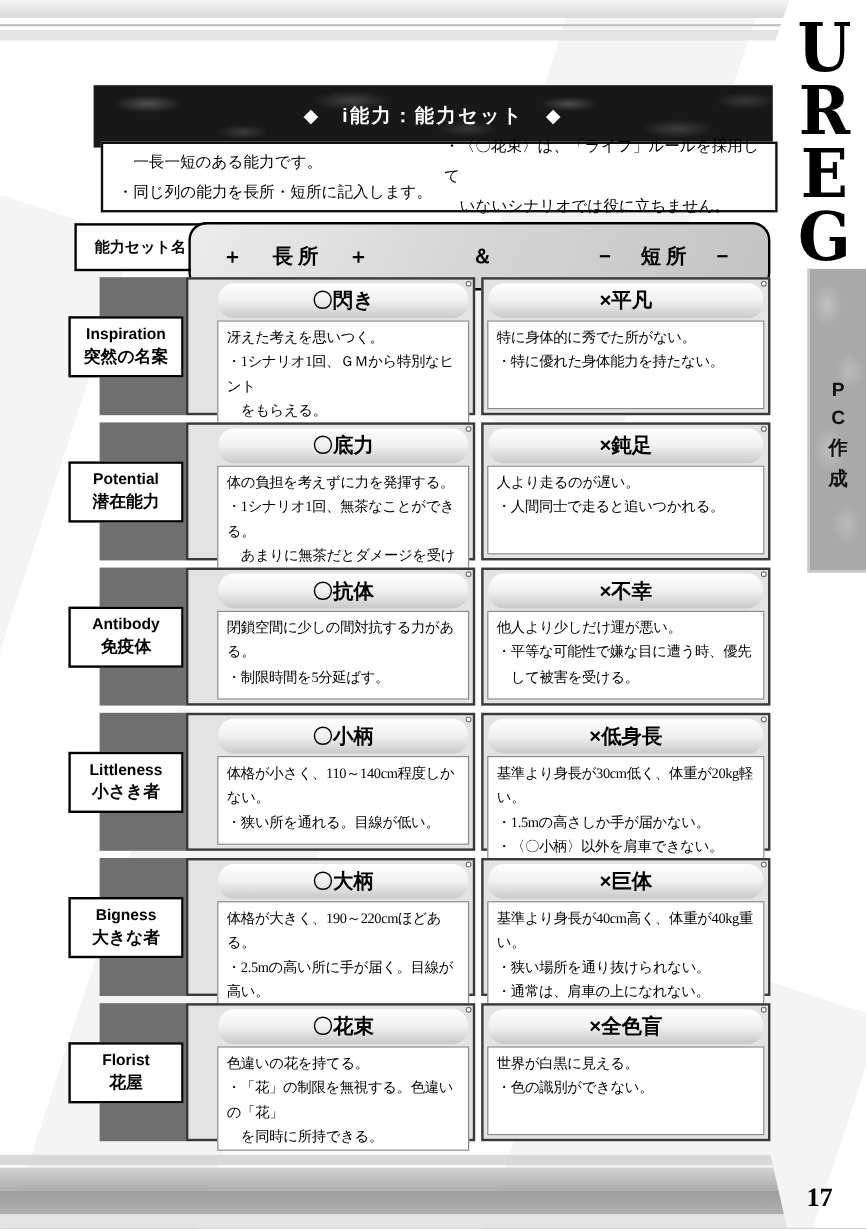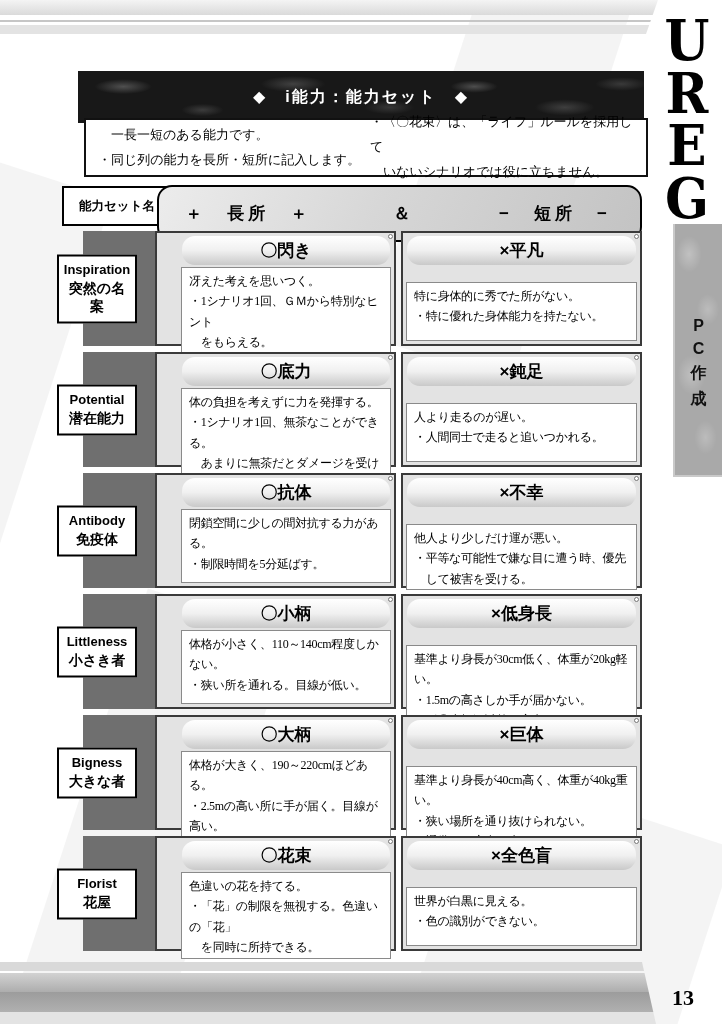--- a/index.html
+++ b/index.html
@@ -65,32 +65,32 @@
   }
   .header-pill .seg-l { width:42%; text-align:center; }
   .header-pill .seg-c { width:18%; text-align:center; }
   .header-pill .seg-r { width:40%; text-align:center; }
   
   .rows { left:57px; top:231px; width:585px; }
   .row { position:relative; height:115px; margin-bottom:6px; }
   .row-shade { position:absolute; left:26px; top:0; width:72px; height:115px; background:#6f6f6f; }
   .row-label {
     position:absolute; left:0; top:50%; transform:translateY(-50%);
-    width:80px; border:2px solid #000; background:#fff;
+    width:96px; border:2px solid #000; background:#fff;
     text-align:center; padding:5px 4px 6px;
   }
   .row-label .en { font-size:13px; font-weight:bold; }
   .row-label .jp { font-size:14px; font-weight:bold; margin-top:3px; }
   .card {
     position:absolute; top:0; width:241px; height:115px;
     border:2px solid #3a3a3a; background:#e3e3e3;
     display:flex; flex-direction:column;
   }
   .card.good { left:98px;padding-left:21px; }
-  .card.bad  { left:344px;gap:15px; }
+  .card.bad  { left:344px; }
   .corner-dot {
     position:absolute; top:1px; right:1px; width:5px; height:5px;
     border:1px solid #777; border-radius:50%; background:#fff;
   }
   .card-title {
     margin:3px 4px 2px; height:29px; border-radius:13px;
     background:linear-gradient(180deg,#ffffff 0%,#f0f0f0 50%,#c9c9c9 100%);
     text-align:center; line-height:29px; font-size:17px; font-weight:bold;
   }
   .card-body {
@@ -302,15 +302,15 @@
     <span>成</span>
   </div>
 
   <div class="z bottom-bars">
     <div class="b1"></div>
     <div class="b2"></div>
     <div class="b3"></div>
     <div class="b4"></div>
   </div>
 
-  <div class="z page-number">13</div>
+  <div class="z page-number">17</div>
 
 </div>
 
 </body></html>

